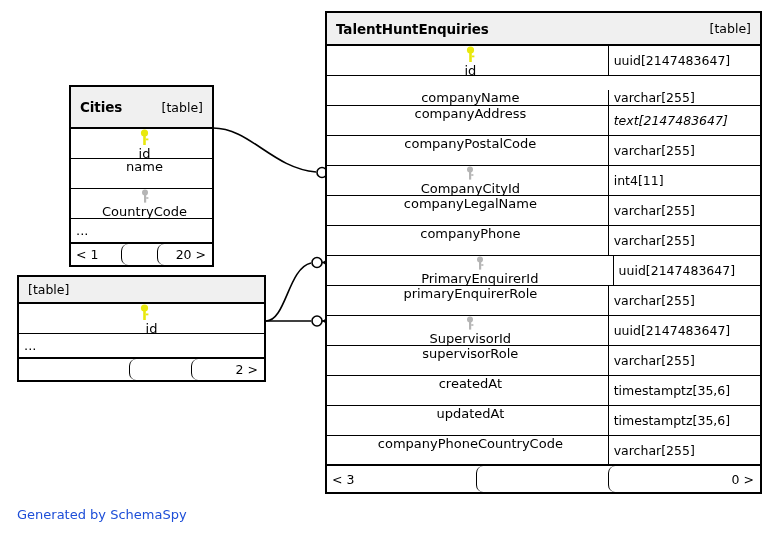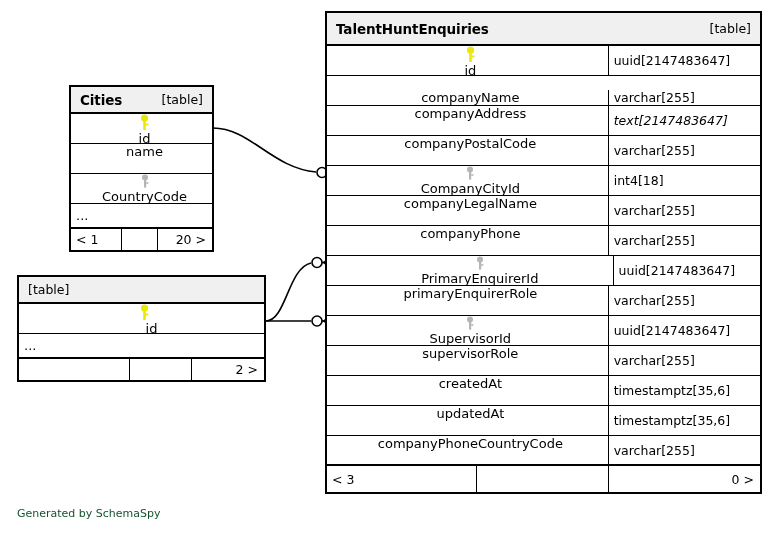--- a/index.html
+++ b/index.html
@@ -110,35 +110,36 @@
     box-sizing: border-box;
   }
   .footer .fcell {
     display: flex;
     align-items: center;
     box-sizing: border-box;
     font-size: 12.5px;
   }
   .footer .fcell + .fcell {
     border-left: 1px solid #000000;
+    border-radius: 7px;
   }
   .fcell.left {
     justify-content: flex-start;
     padding-left: 5px;
   }
   .fcell.right {
     justify-content: flex-end;
     padding-right: 6px;
   }
   .credit {
     position: absolute;
     left: 17px;
     top: 507px;
-    font-size: 11px;
-    color: #14532d;
+    font-size: 13px;
+    color: #1d4ed8;
     white-space: nowrap;
   }
 </style>
 </head>
 <body>
 
 <div id="canvas">
 
   <svg id="edges" viewBox="0 0 779 535">
 
@@ -212,21 +213,21 @@
       <div class="col-name" style="width:282px;">
         <span class="keyslot">
           <svg width="8" height="15" viewBox="0 0 8 15">
               <circle cx="4" cy="3.5" r="3" fill="#b5b5b5"></circle>
               <rect x="3" y="5.2" width="2.2" height="8.4" fill="#b5b5b5"></rect>
               <rect x="5.2" y="8.2" width="2.2" height="1.6" fill="#b5b5b5"></rect>
             </svg>
         </span>
         <span class="cname">CompanyCityId</span>
       </div>
-      <div class="col-type" style="width:153px;">int4[18]</div>
+      <div class="col-type" style="width:153px;">int4[11]</div>
     </div>
 
     <div class="row" style="height:30px;">
       <div class="col-name" style="width:282px;">
         <span class="keyslot indent-only"></span>
         <span class="cname">companyLegalName</span>
       </div>
       <div class="col-type" style="width:153px;">varchar[255]</div>
     </div>
 
@@ -307,21 +308,21 @@
     </div>
 
     <div class="footer" style="height:26px;">
       <div class="fcell left" style="width:150px;">&lt; 3</div>
       <div class="fcell" style="width:132px;"></div>
       <div class="fcell right" style="width:153px;">0 &gt;</div>
     </div>
   </div>
 
   <div class="table-box" id="tbl-cities" style="left:69px; top:85px; width:145px;">
-    <div class="tbl-header" style="height:27px;justify-content:space-between;">
+    <div class="tbl-header" style="height:42px;justify-content:space-between;">
       <span class="tbl-name">Cities</span>
       <span class="tbl-tag">[table]</span>
     </div>
 
     <div class="row" style="height:30px;">
       <div class="col-name" style="width:141px;">
         <span class="keyslot">
           <svg width="9" height="17" viewBox="0 0 9 17">
               <circle cx="4.5" cy="4" r="3.6" fill="#e8e80d"></circle>
               <rect x="3.2" y="6" width="2.6" height="10" fill="#e8e80d"></rect>

